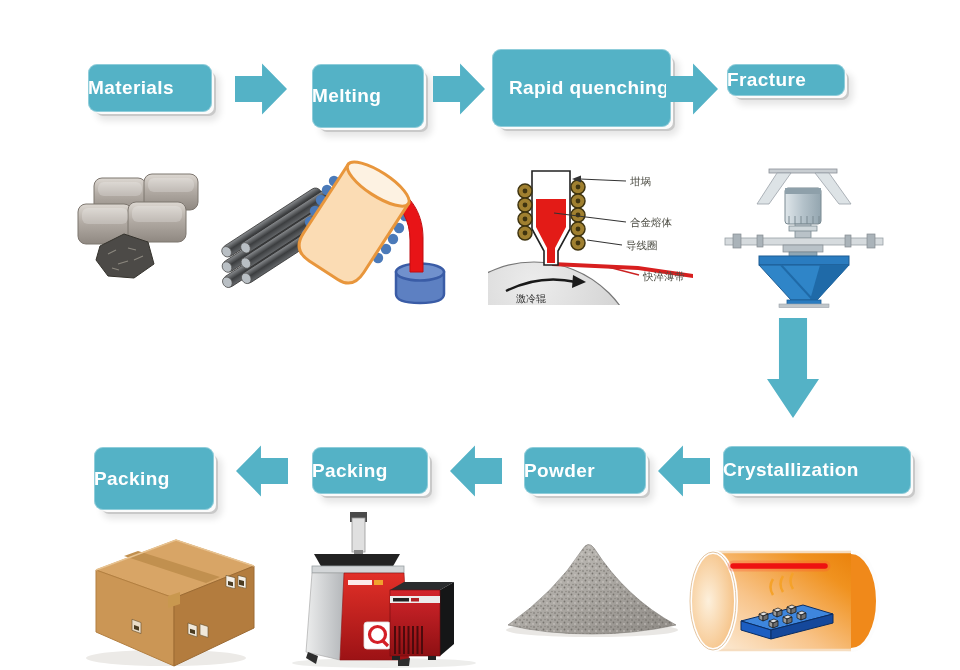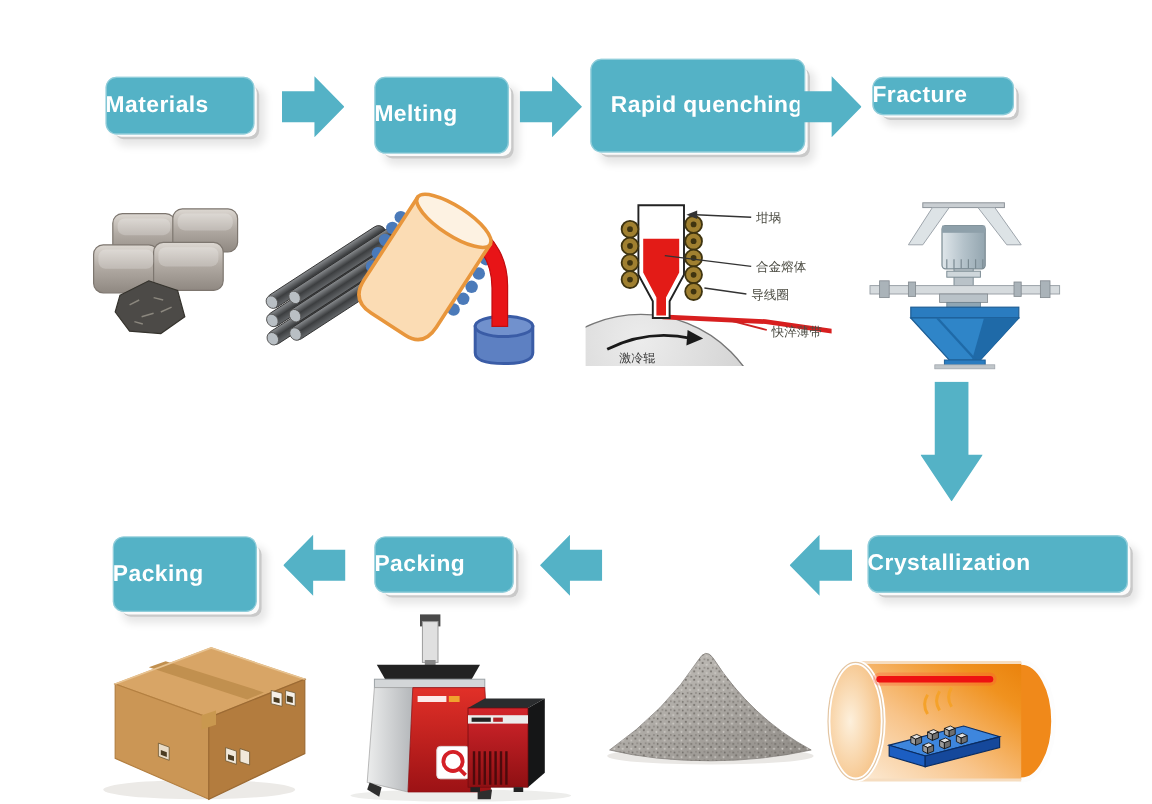--- a/index.html
+++ b/index.html
@@ -44,22 +44,25 @@
   <div class="arrow arrow-down" style="left:767px;top:318px"></div>
 
   <div class="box" style="left:94px;top:447px;width:120px;height:63px">
     <span>Packing</span>
   </div>
   <div class="arrow arrow-left" style="left:236px;top:444px"></div>
   <div class="box" style="left:312px;top:447px;width:116px;height:47px">
     <span>Packing</span>
   </div>
   <div class="arrow arrow-left" style="left:450px;top:444px"></div>
+  <div class="box" style="left:524px;top:447px;width:122px;height:47px">
+    <span>Powder</span>
+  </div>
   <div class="arrow arrow-left" style="left:658px;top:444px"></div>
-  <div class="box" style="left:723px;top:446px;width:217px;height:48px">
+  <div class="box" style="left:723px;top:446px;width:188px;height:48px">
     <span>Crystallization</span>
   </div>
 
   <div class="illus" style="left:72px;top:170px;width:255px;height:135px">
     <svg viewBox="0 0 255 135" xmlns="http://www.w3.org/2000/svg">
       <defs>
         <linearGradient id="ing" x1="0" y1="0" x2="0" y2="1">
           <stop offset="0" stop-color="#ddd8d2"></stop>
             <stop offset=".45" stop-color="#b3aca5"></stop>
             <stop offset="1" stop-color="#8f8881"></stop>

